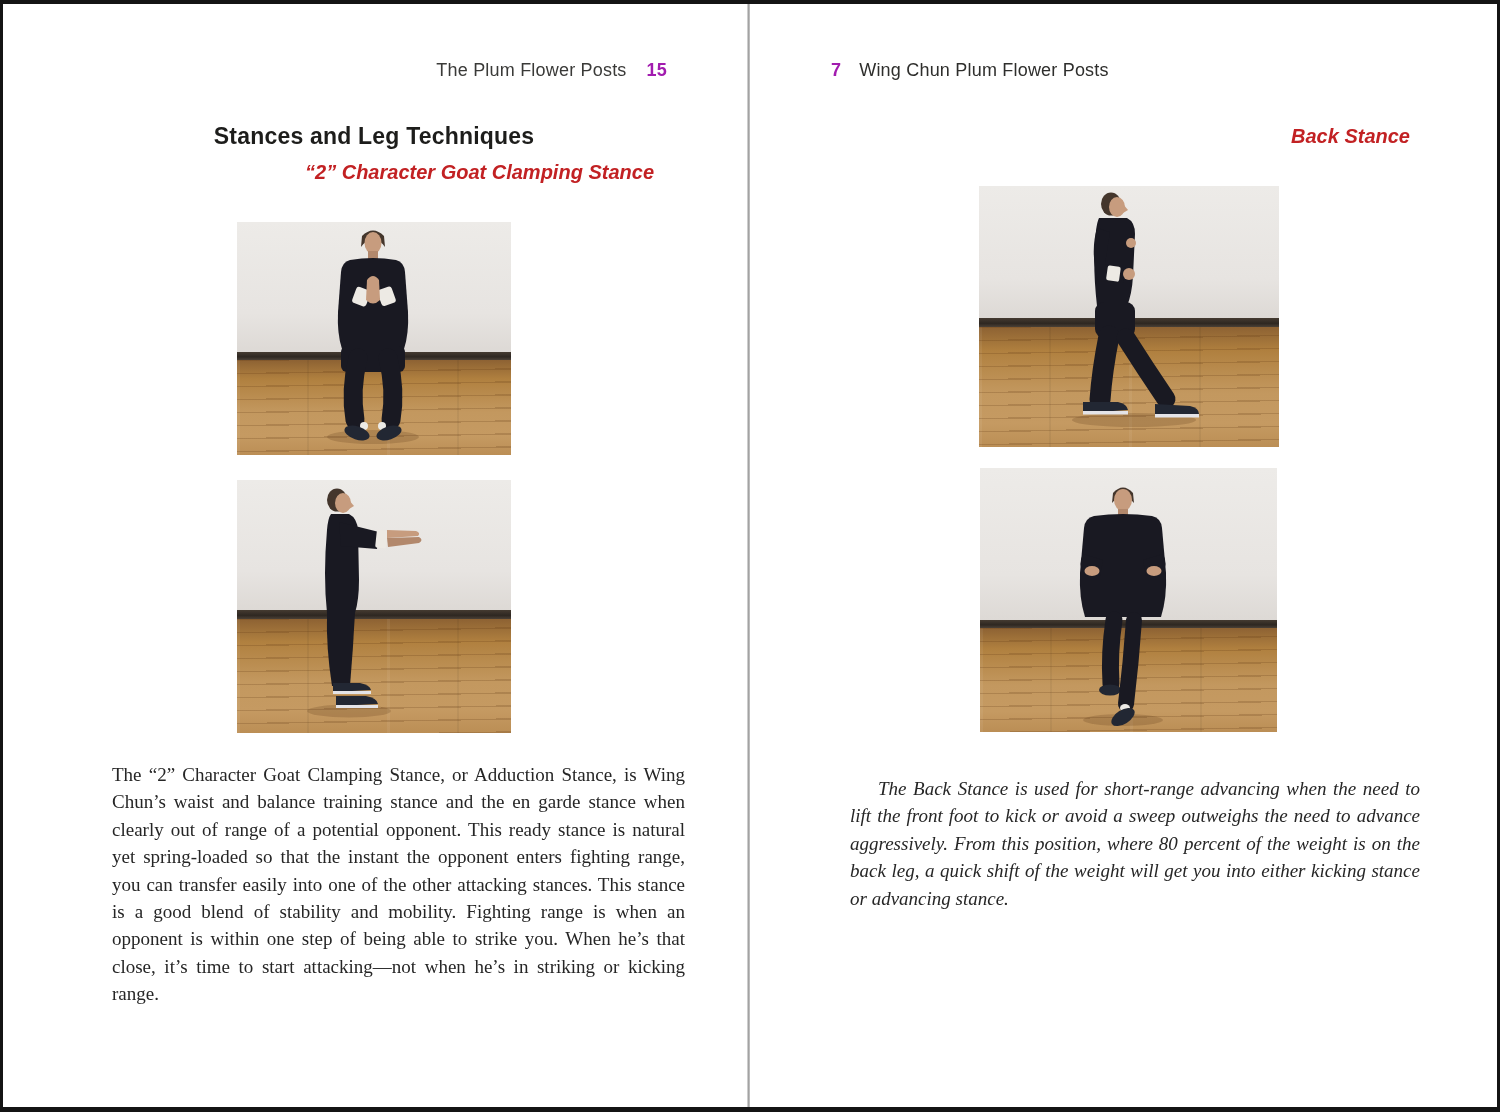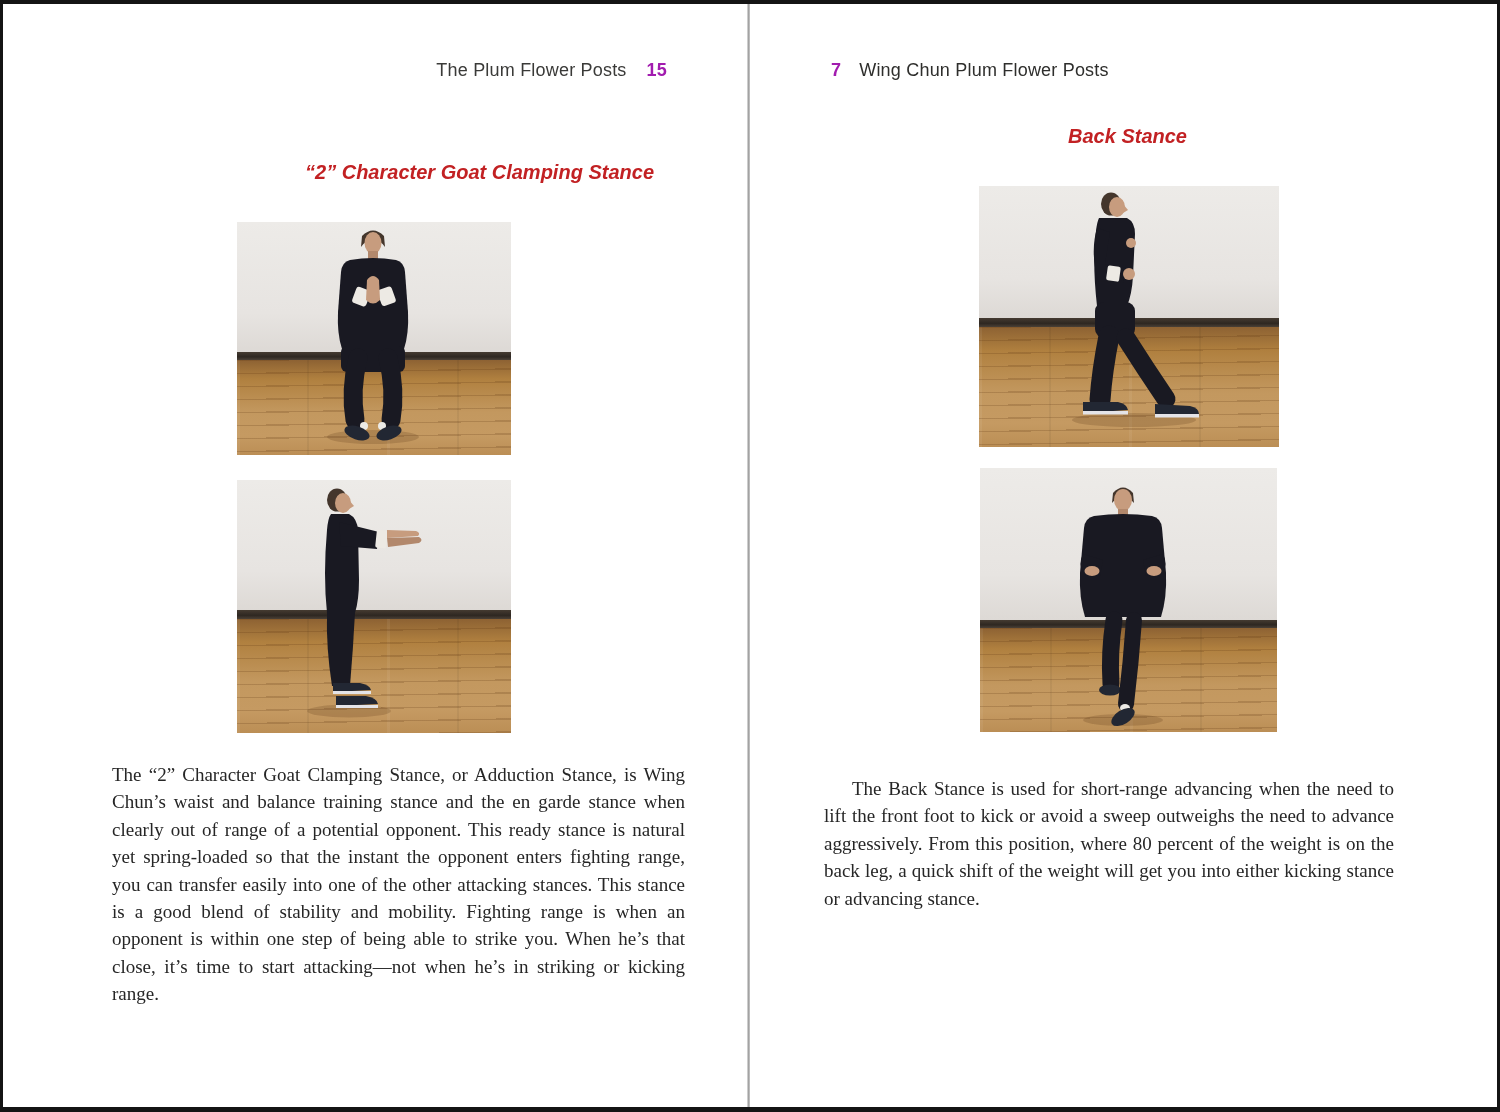--- a/index.html
+++ b/index.html
@@ -31,31 +31,31 @@
   
   .section-heading{
     left:94px;top:123px;width:560px;text-align:center;
     font-size:23px;font-weight:bold;color:#1d1d1b;letter-spacing:.2px;
   }
   .sub-heading{
     left:94px;top:161px;width:560px;text-align:right;
     font-size:20px;font-weight:bold;font-style:italic;color:#c22123;
   }
   .rp-heading{
-    left:845px;top:125px;width:565px;text-align:center;
+    left:845px;top:125px;width:565px;text-align:right;
     font-size:20px;font-weight:bold;font-style:italic;color:#c22123;
   }
 
   
   .bodytext{
     font-family:"Liberation Serif",serif;font-size:19px;line-height:27.4px;
     color:#262626;text-align:justify;
   }
   .lp-para{left:94px;top:761px;width:573px;margin-left:18px;}
-  .rp-para{left:824px;top:775px;width:570px;text-indent:28px;}
+  .rp-para{left:850px;top:775px;width:570px;text-indent:28px;font-style:italic;}
 
   
   .photo{overflow:hidden;display:flex;flex-direction:column;}
   .wall{background:linear-gradient(180deg,#edebe8 0%,#e7e4e1 70%,#ddd9d5 100%);}
   .baseboard{background:linear-gradient(180deg,#453b31,#2e2721 60%,#4a4036);}
   .floor{
     flex:1;
     background:
       repeating-linear-gradient(179deg,rgba(92,52,16,.22) 0 1.4px,rgba(0,0,0,0) 1.4px 13px),
       repeating-linear-gradient(90deg,rgba(255,255,255,.06) 0 3px,rgba(0,0,0,0) 3px 70px,rgba(0,0,0,.05) 70px 72px,rgba(0,0,0,0) 72px 150px),
@@ -73,20 +73,21 @@
 </style>
 </head>
 <body>
 
 <div id="screenshot">
 
   <div class="abs lp-header running">
     <span>The Plum Flower Posts</span><span class="pagenum">15</span>
   </div>
 
+  <div class="abs section-heading">Stances and Leg Techniques</div>
   <div class="abs sub-heading">“2” Character Goat Clamping Stance</div>
 
   <div id="photo1" class="abs photo" aria-label="Front view: man in black kung fu uniform with white cuffs, hands clasped at chest, feet turned inward in goat clamping stance">
     <div class="wall"></div>
     <div class="baseboard"></div>
     <div class="floor"></div>
     <svg viewBox="0 0 274 233">
       <ellipse cx="136" cy="215" rx="46" ry="7" fill="rgba(80,45,15,0.20)"></ellipse>
       <path d="M125 14 Q136 3 147 14 L148 25 Q142 17 136 17 Q130 17 124 25 Z" fill="#44362c"></path>
       <ellipse cx="136" cy="21" rx="8.5" ry="11" fill="#c79c7e"></ellipse>

